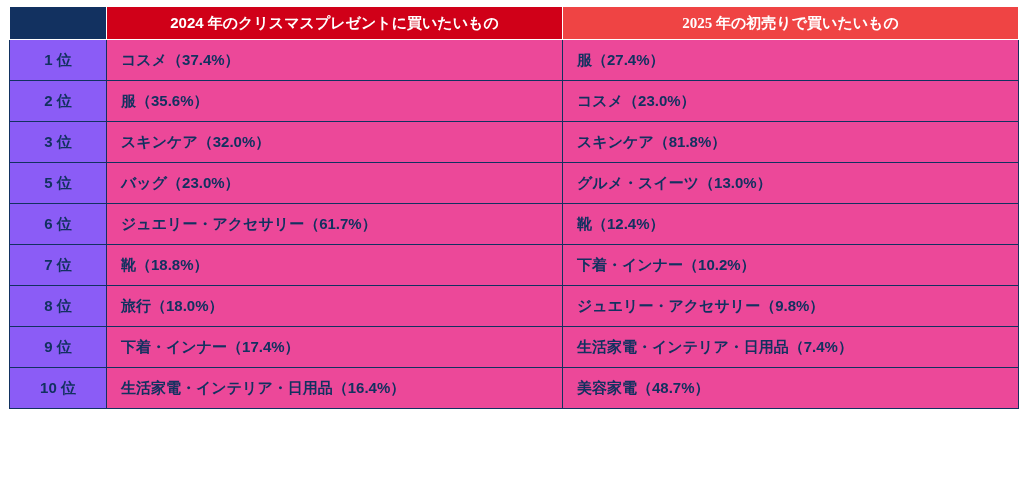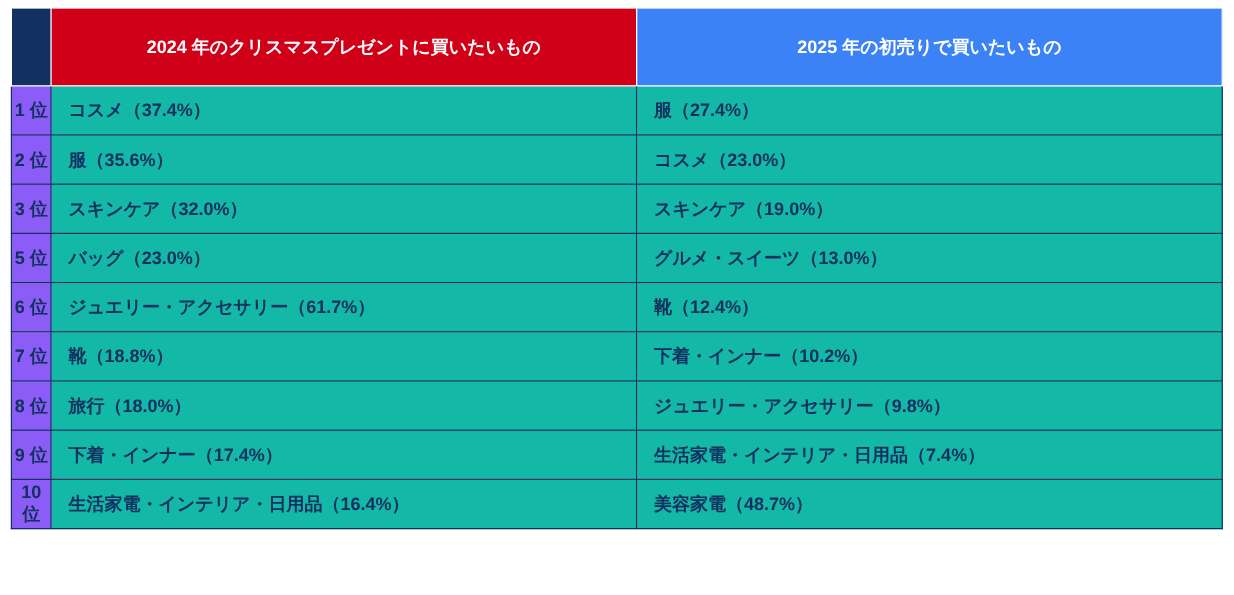--- a/index.html
+++ b/index.html
@@ -29,52 +29,53 @@
     text-align: center;
     font-size: 16px;
     font-weight: bold;
     letter-spacing: 0.5px;
     height: 36px;
     padding: 0;
     border: 1px solid #ffffff;
   }
   .head-row td {
     height: 32px;
-    padding: 16px;
+    padding: 0;
     text-align: center;
     font-size: 15px;
     font-weight: bold;
     color: #ffffff;
     border: 1px solid #ffffff;
   }
   .head-blank {
     background: #123160;
   }
   .head-xmas {
     background: #d00018;
   }
   .head-newyear {
-    background: #3b82f6;
+    background: #ef4444;
+    font-family: Liberation Serif, serif;
   }
   .rank-cell {
     width: 100px;
     text-align: center;
     font-size: 15px;
     font-weight: bold;
     color: #123160;
     background: #8b5cf6;
     border: 1px solid #123160;
     height: 40px;
     padding: 0;
   }
   .item-cell {
     font-size: 15px;
     font-weight: bold;
     color: #123160;
-    background: #14b8a6;
+    background: #ec4899;
     border: 1px solid #123160;
     height: 40px;
     padding: 0 0 0 14px;
     text-align: left;
     white-space: nowrap;
   }
   .col-xmas { width: 455px; }
   .col-newyear { width: 455px; }
 </style>
 </head>
@@ -95,21 +96,21 @@
         <td class="item-cell col-newyear">服（27.4%）</td>
       </tr>
       <tr>
         <td class="rank-cell">2 位</td>
         <td class="item-cell col-xmas">服（35.6%）</td>
         <td class="item-cell col-newyear">コスメ（23.0%）</td>
       </tr>
       <tr>
         <td class="rank-cell">3 位</td>
         <td class="item-cell col-xmas">スキンケア（32.0%）</td>
-        <td class="item-cell col-newyear">スキンケア（19.0%）</td>
+        <td class="item-cell col-newyear">スキンケア（81.8%）</td>
       </tr>
       <tr>
         <td class="rank-cell">5 位</td>
         <td class="item-cell col-xmas">バッグ（23.0%）</td>
         <td class="item-cell col-newyear">グルメ・スイーツ（13.0%）</td>
       </tr>
       <tr>
         <td class="rank-cell">6 位</td>
         <td class="item-cell col-xmas">ジュエリー・アクセサリー（61.7%）</td>
         <td class="item-cell col-newyear">靴（12.4%）</td>

